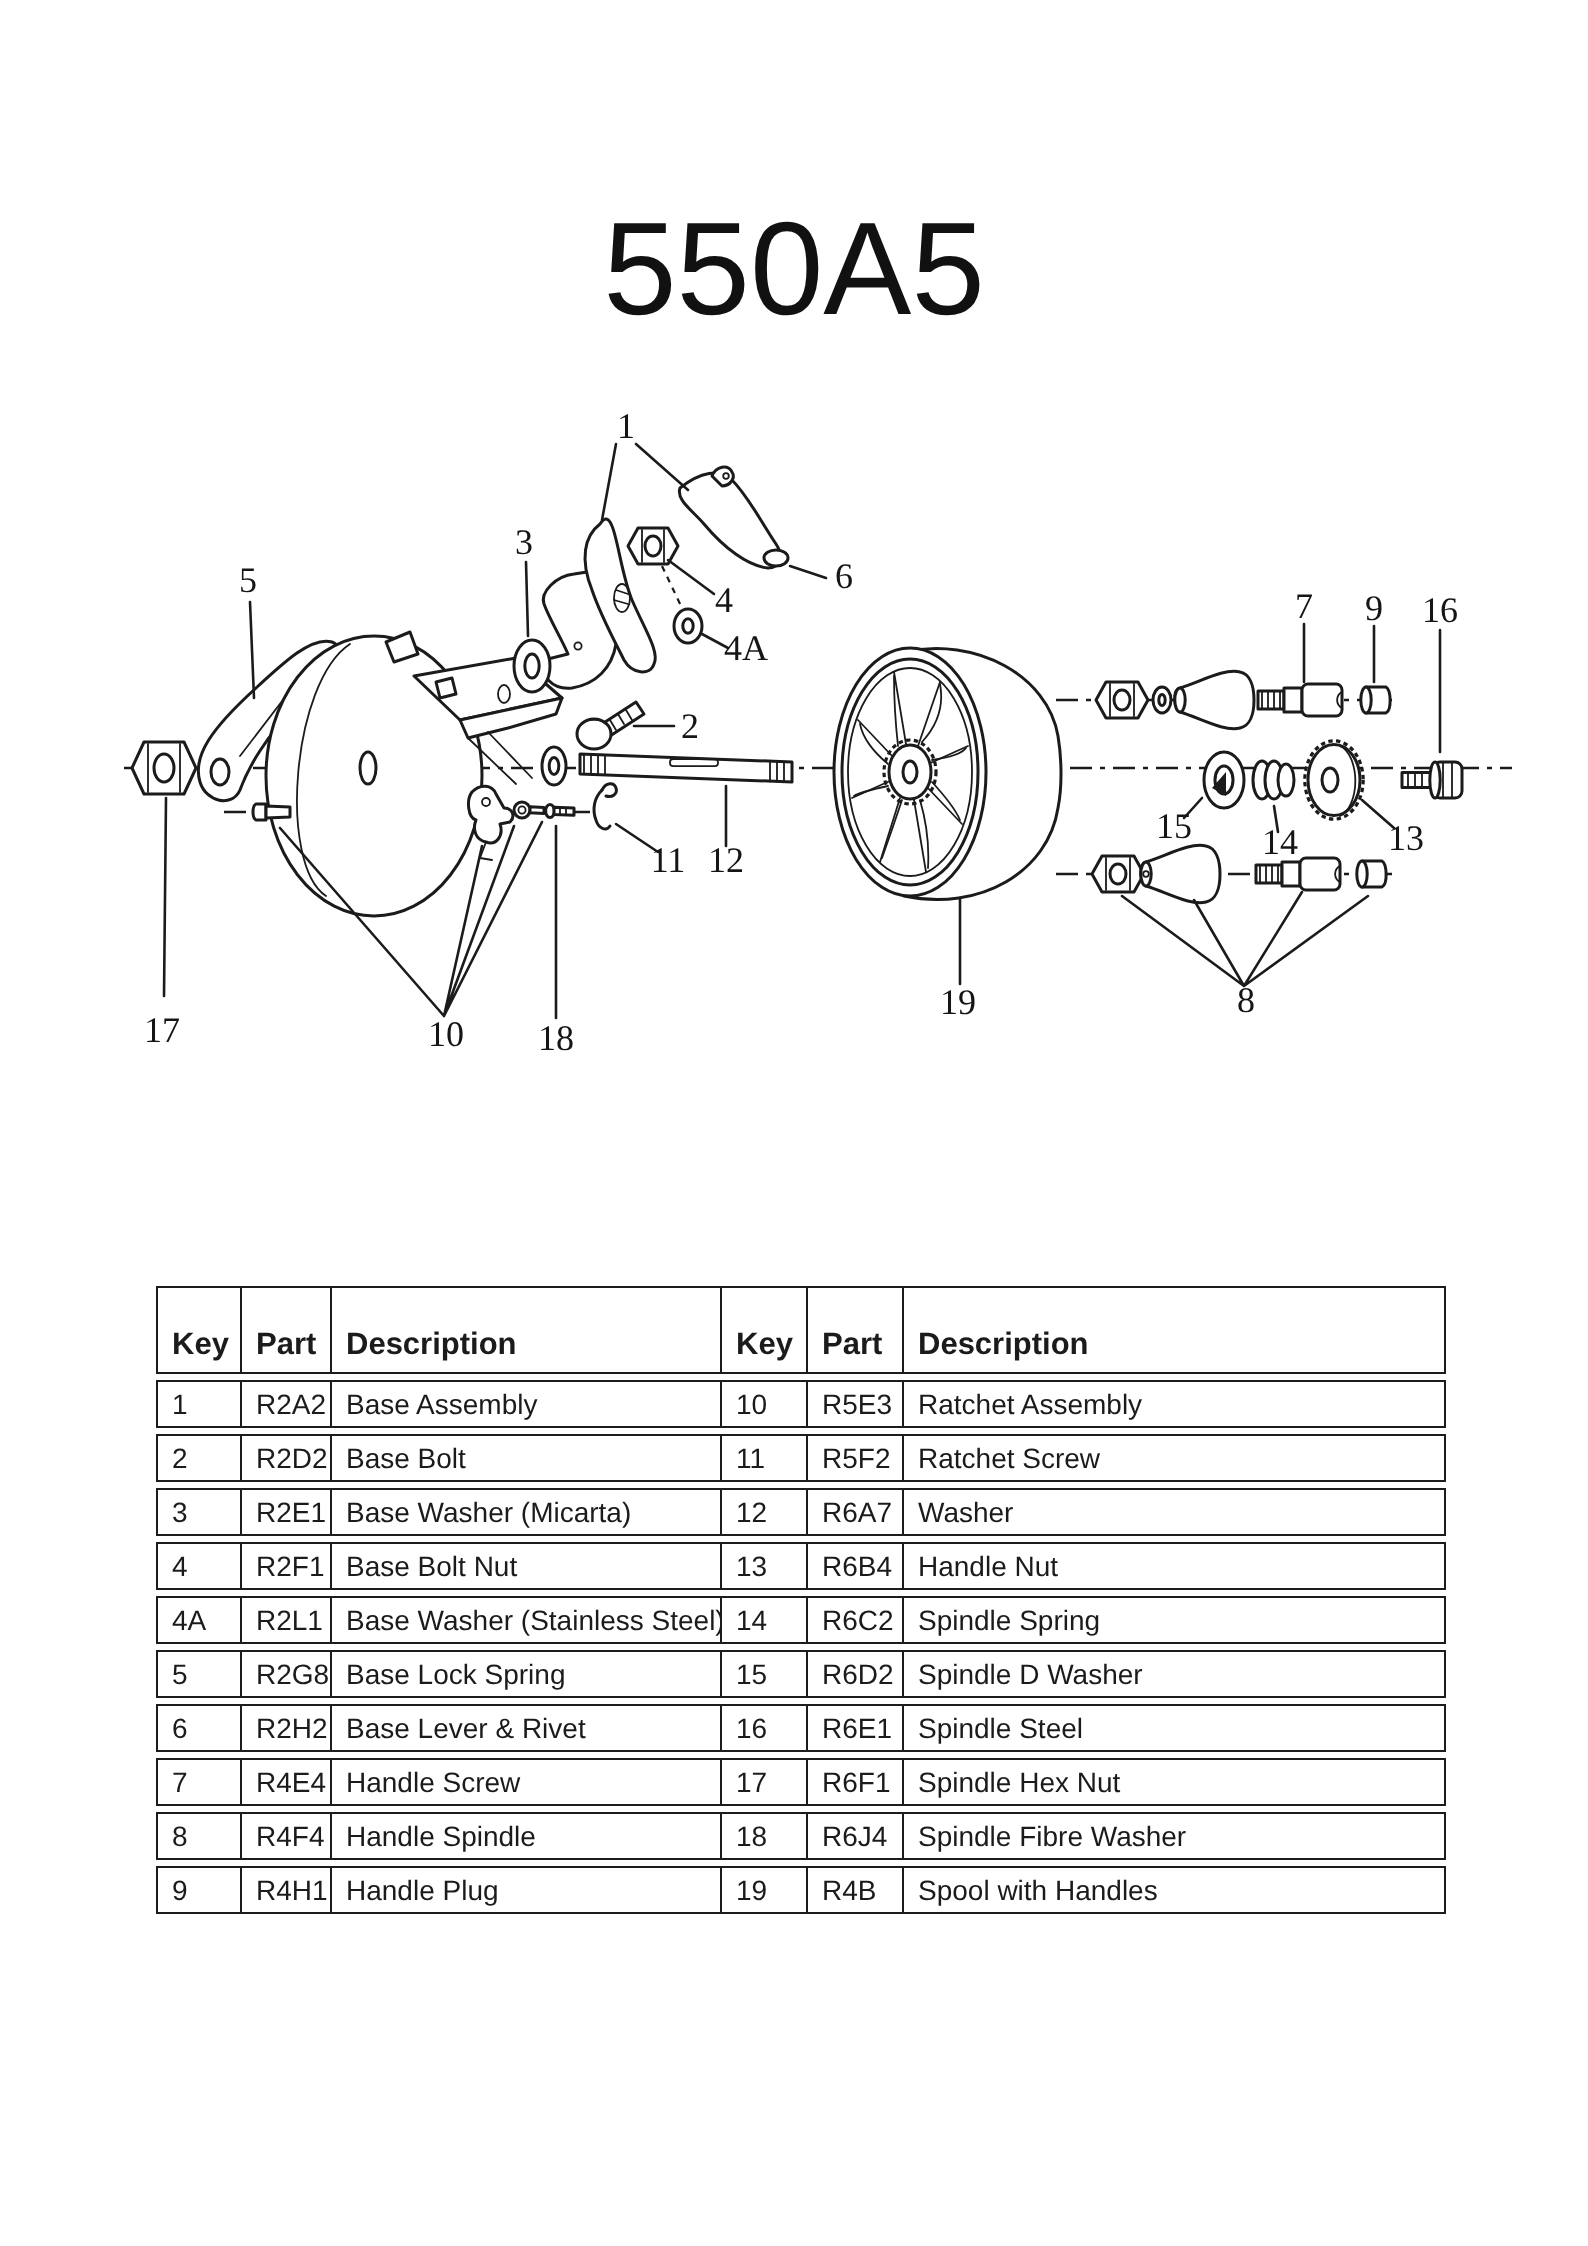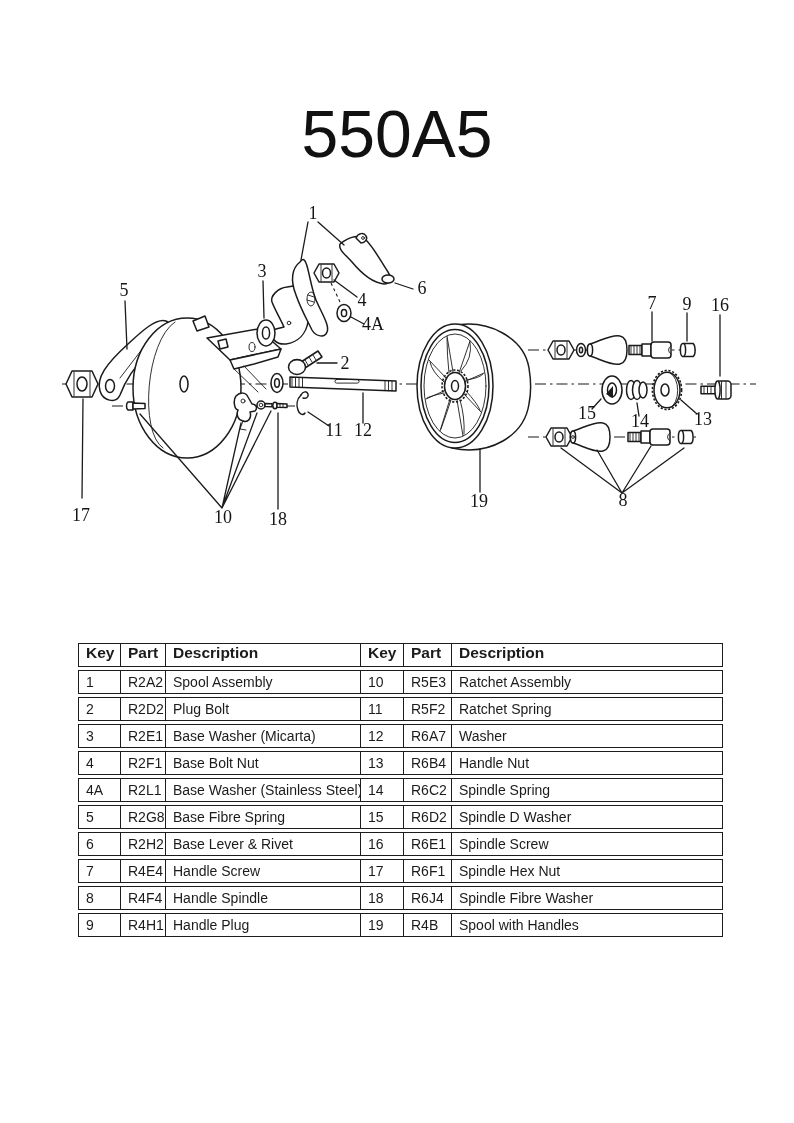--- a/index.html
+++ b/index.html
@@ -22,21 +22,21 @@
   .leader{fill:none;stroke:#1b1b1b;stroke-width:1.3;stroke-linecap:round;}
   .knurl{fill:none;stroke:#1b1b1b;stroke-width:1.6;stroke-dasharray:2.2,1.7;}
   .lbl{font:18px "Liberation Serif",serif;fill:#151515;text-anchor:middle;}
   .dark{fill:#1b1b1b;stroke:none;}
   
   .parts-table{
     position:absolute;left:78px;top:640px;width:645px;
     border-collapse:separate;border-spacing:0 3px;table-layout:fixed;
   }
   .parts-table th{
-    font-size:15.5px;font-weight:bold;text-align:left;padding:0 0 4px 7px;
+    font-size:15.5px;font-weight:bold;text-align:left;padding:20px 0 4px 7px;
     border:1.6px solid #1c1c1c;border-right:none;white-space:nowrap;overflow:hidden;
   }
   .parts-table td{
     font-size:14px;text-align:left;padding:3px 0 3px 7px;
     border:1.6px solid #1c1c1c;border-right:none;white-space:nowrap;overflow:hidden;
   }
   .parts-table th.c5,.parts-table td.c5{border-right:1.6px solid #1c1c1c;}
 </style>
 </head>
 <body>
@@ -282,32 +282,32 @@
         <th class="c2">Description</th>
         <th class="c3">Key</th>
         <th class="c4">Part</th>
         <th class="c5">Description</th>
       </tr>
   </thead>
   <tbody>
       <tr>
         <td class="c0">1</td>
         <td class="c1">R2A2</td>
-        <td class="c2">Spool Assembly</td>
+        <td class="c2">Base Assembly</td>
         <td class="c3">10</td>
         <td class="c4">R5E3</td>
         <td class="c5">Ratchet Assembly</td>
       </tr>
       <tr>
         <td class="c0">2</td>
         <td class="c1">R2D2</td>
-        <td class="c2">Plug Bolt</td>
+        <td class="c2">Base Bolt</td>
         <td class="c3">11</td>
         <td class="c4">R5F2</td>
-        <td class="c5">Ratchet Spring</td>
+        <td class="c5">Ratchet Screw</td>
       </tr>
       <tr>
         <td class="c0">3</td>
         <td class="c1">R2E1</td>
         <td class="c2">Base Washer (Micarta)</td>
         <td class="c3">12</td>
         <td class="c4">R6A7</td>
         <td class="c5">Washer</td>
       </tr>
       <tr>
@@ -322,32 +322,32 @@
         <td class="c0">4A</td>
         <td class="c1">R2L1</td>
         <td class="c2">Base Washer (Stainless Steel)</td>
         <td class="c3">14</td>
         <td class="c4">R6C2</td>
         <td class="c5">Spindle Spring</td>
       </tr>
       <tr>
         <td class="c0">5</td>
         <td class="c1">R2G8</td>
-        <td class="c2">Base Fibre Spring</td>
+        <td class="c2">Base Lock Spring</td>
         <td class="c3">15</td>
         <td class="c4">R6D2</td>
         <td class="c5">Spindle D Washer</td>
       </tr>
       <tr>
         <td class="c0">6</td>
         <td class="c1">R2H2</td>
         <td class="c2">Base Lever &amp; Rivet</td>
         <td class="c3">16</td>
         <td class="c4">R6E1</td>
-        <td class="c5">Spindle Screw</td>
+        <td class="c5">Spindle Steel</td>
       </tr>
       <tr>
         <td class="c0">7</td>
         <td class="c1">R4E4</td>
         <td class="c2">Handle Screw</td>
         <td class="c3">17</td>
         <td class="c4">R6F1</td>
         <td class="c5">Spindle Hex Nut</td>
       </tr>
       <tr>

